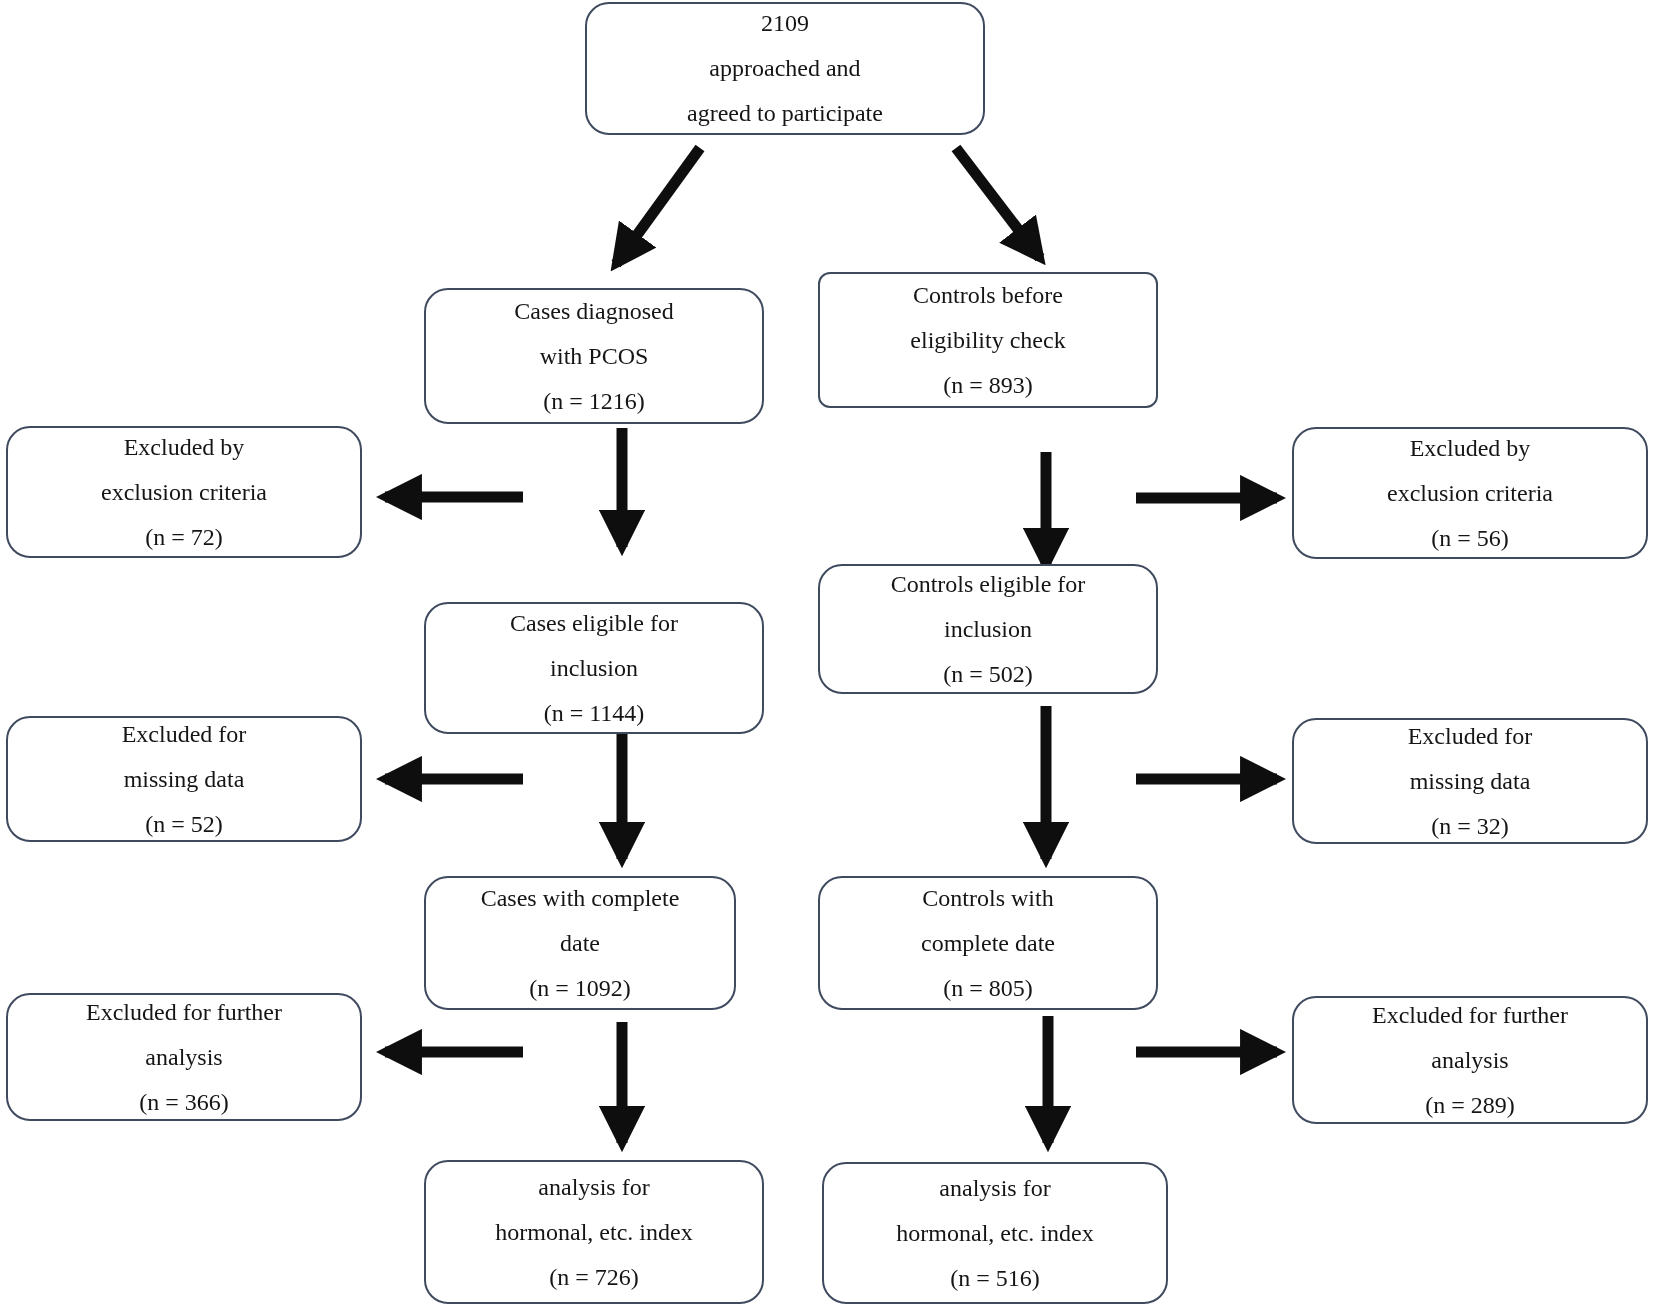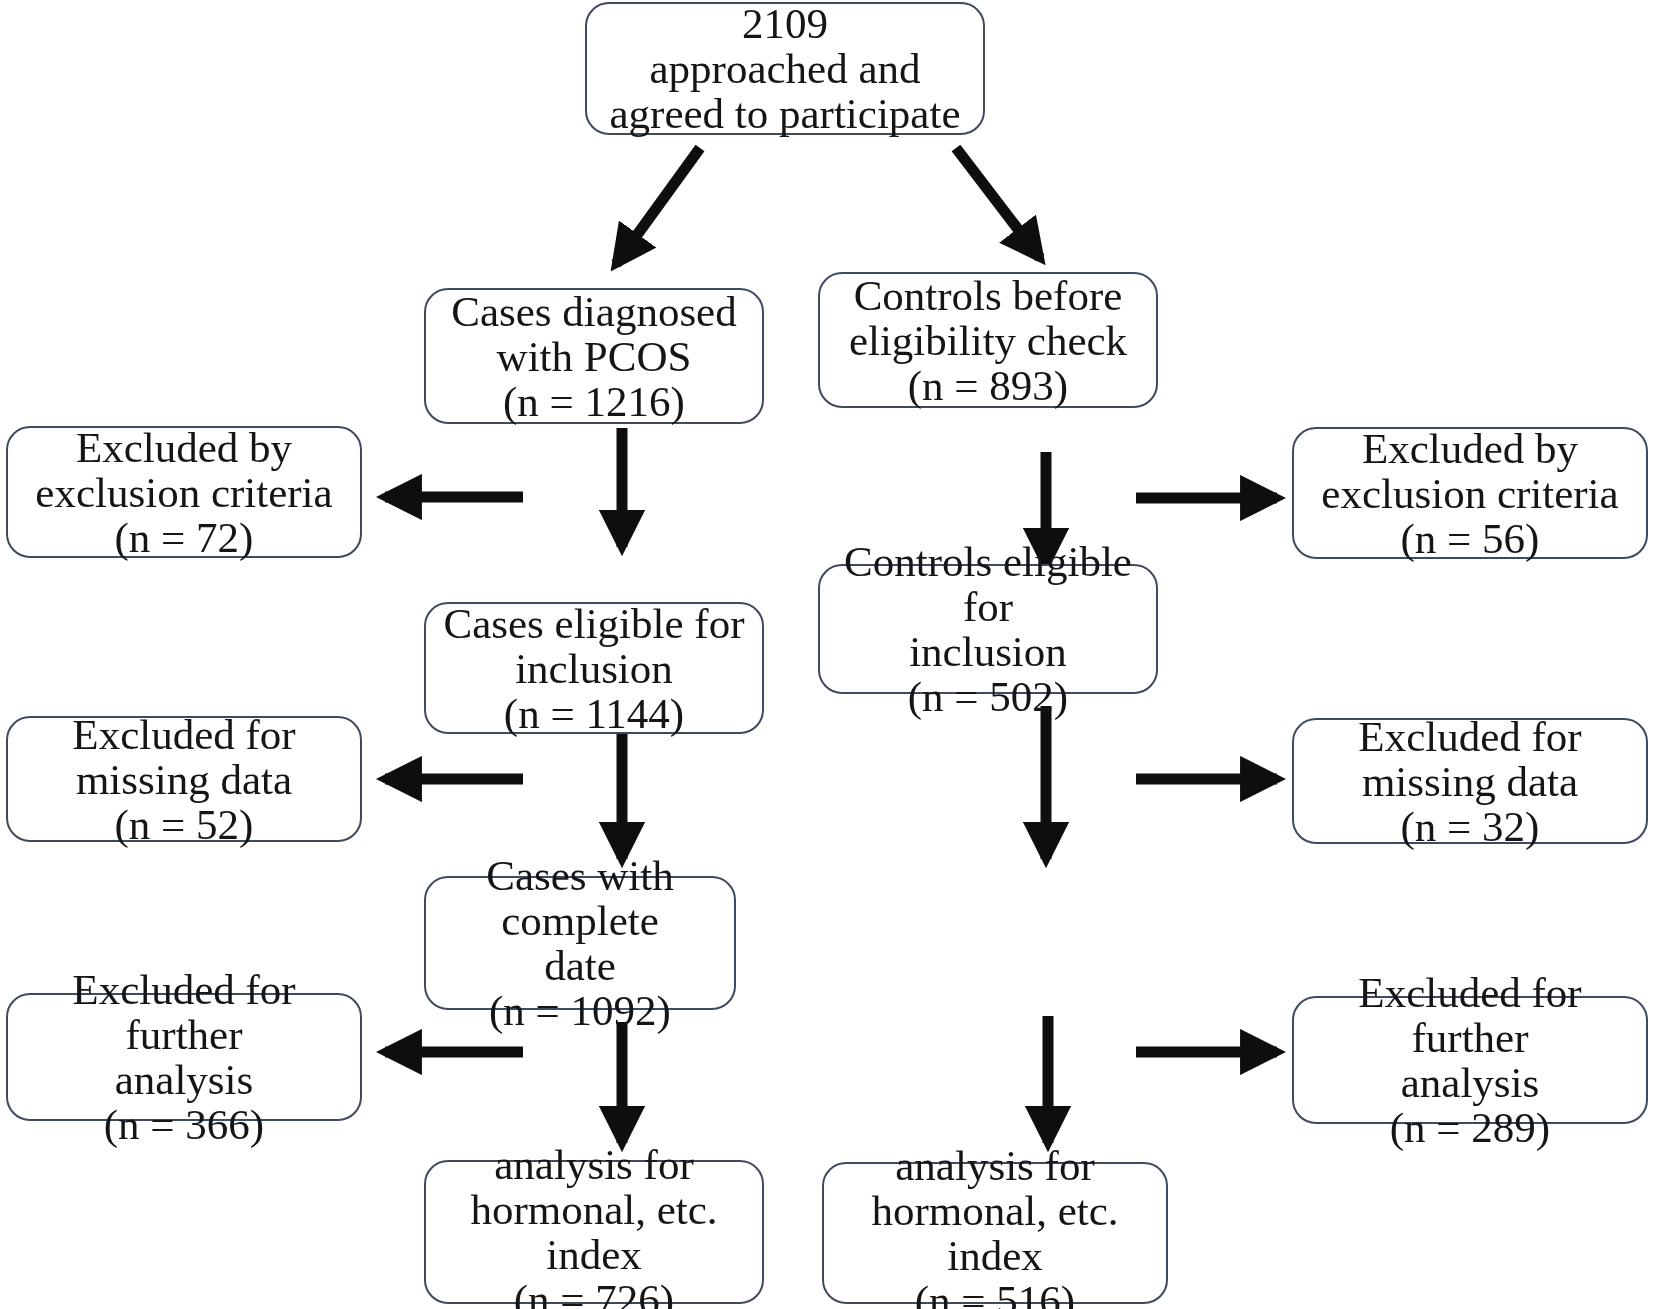--- a/index.html
+++ b/index.html
@@ -24,29 +24,29 @@
   .box{
     position:absolute;
     box-sizing:border-box;
     border:2px solid #3f4a5f;
     border-radius:24px;
     background:#ffffff;
     display:flex;
     align-items:center;
     justify-content:center;
     text-align:center;
-    font-size:43px;
+    font-size:24px;
     line-height:45px;
     white-space:pre-line;
     padding:4px 6px;
   }
   
   .b-approached        {left:585px; top:2px;    width:400px; height:133px;}
   .b-cases-diagnosed   {left:424px; top:288px;  width:340px; height:136px;}
-  .b-controls-before   {left:818px; top:272px;  width:340px; height:136px;}
+  .b-controls-before   {left:818px; top:272px;  width:340px; height:136px;border-radius:12px;}
   .b-excl-l1           {left:6px;   top:426px;  width:356px; height:132px;}
   .b-excl-r1           {left:1292px;top:427px;  width:356px; height:132px;}
   .b-cases-eligible    {left:424px; top:562px;  width:340px; height:132px;margin-top:40px;}
   .b-controls-eligible {left:818px; top:564px;  width:340px; height:130px;}
   .b-excl-l2           {left:6px;   top:716px;  width:356px; height:126px;}
   .b-excl-r2           {left:1292px;top:718px;  width:356px; height:126px;}
   .b-cases-complete    {left:424px; top:876px;  width:312px; height:134px;}
   .b-controls-complete {left:818px; top:876px;  width:340px; height:134px;}
   .b-excl-l3           {left:6px;   top:993px;  width:356px; height:128px;}
   .b-excl-r3           {left:1292px;top:996px;  width:356px; height:128px;}
@@ -112,20 +112,23 @@
   <div class="box b-excl-l2">Excluded for
 missing data
 (n = 52)</div>
   <div class="box b-excl-r2">Excluded for
 missing data
 (n = 32)</div>
 
   <div class="box b-cases-complete">Cases with complete
 date
 (n = 1092)</div>
+  <div class="box b-controls-complete">Controls with
+complete date
+(n = 805)</div>
 
   <div class="box b-excl-l3">Excluded for further
 analysis
 (n = 366)</div>
   <div class="box b-excl-r3">Excluded for further
 analysis
 (n = 289)</div>
 
   <div class="box b-cases-analysis">analysis for
 hormonal, etc. index

